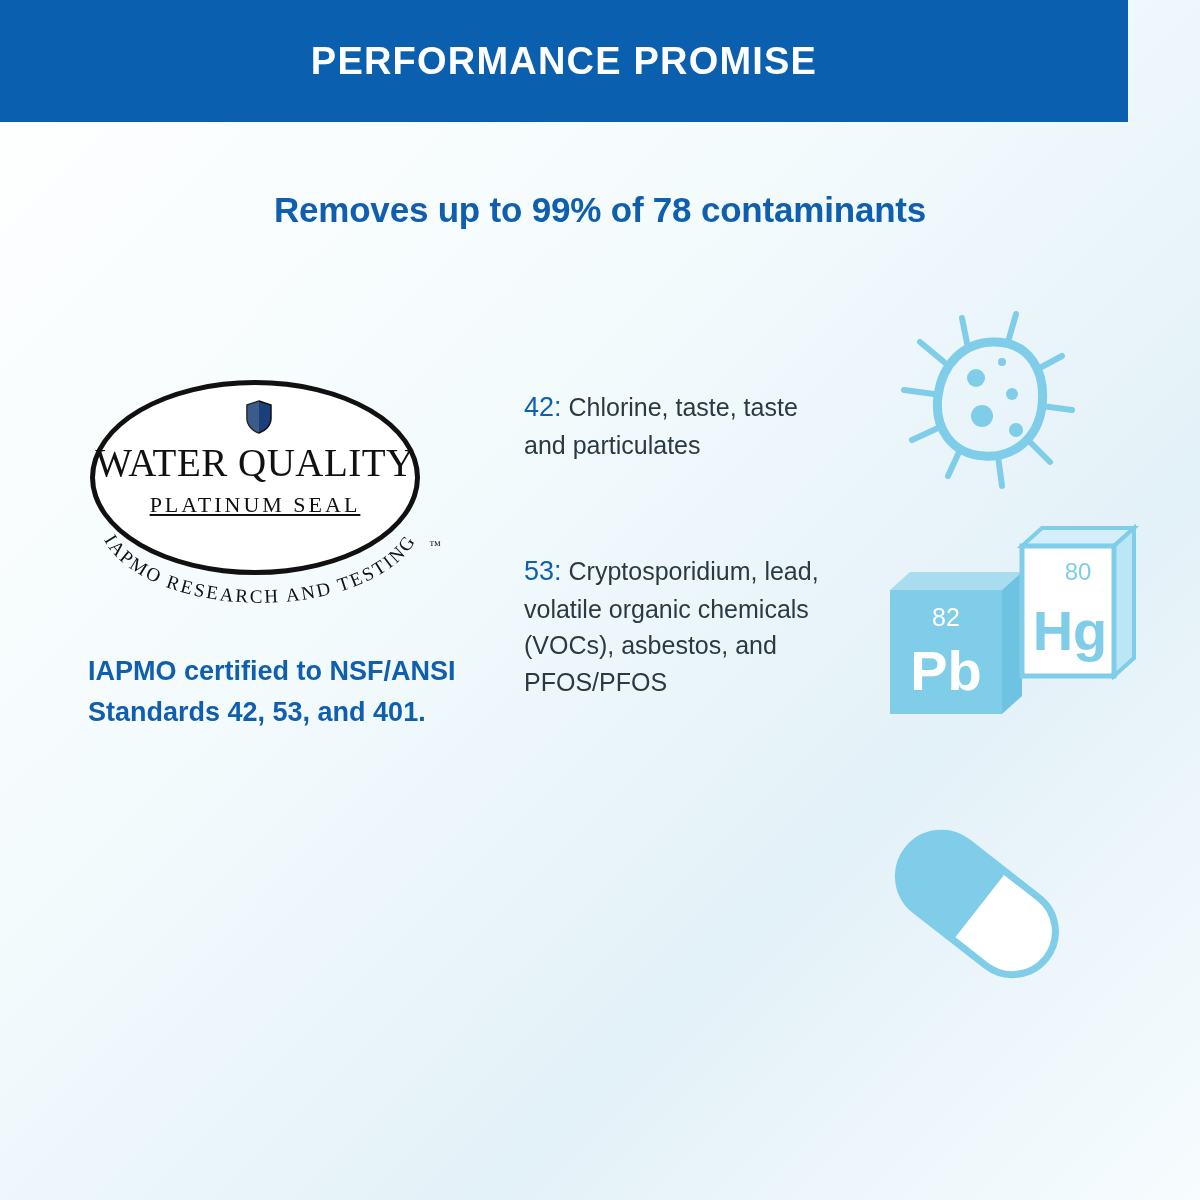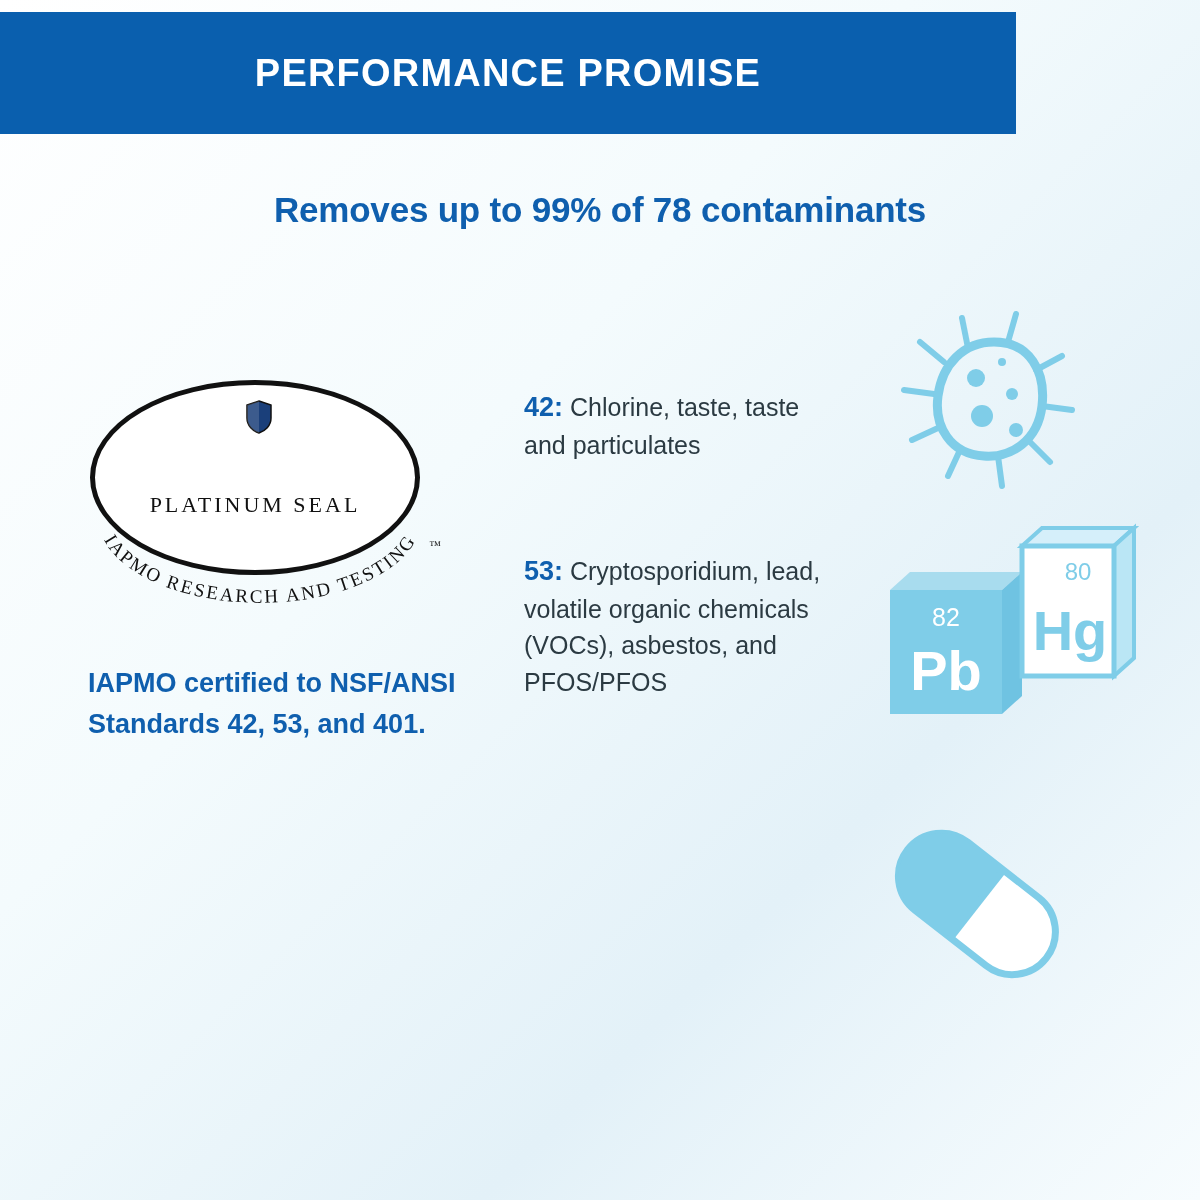--- a/index.html
+++ b/index.html
@@ -17,22 +17,22 @@
     position: relative;
     width: 1200px;
     height: 1200px;
     background: linear-gradient(135deg, #ffffff 0%, #f4fbfd 38%, #e3f1f8 70%, #f7fcfe 100%);
     overflow: hidden;
   }
   
   .header-bar {
     position: absolute;
     left: 0;
-    top: 12px;
-    width: 1016px;
+    top: 0;
+    width: 1128px;
     height: 122px;
     background: #0a5fae;
     display: flex;
     align-items: center;
     justify-content: center;
   }
   .header-title {
     color: #ffffff;
     font-size: 38px;
     font-weight: bold;
@@ -109,20 +109,21 @@
   .seal-platinum {
     position: absolute;
     left: 0;
     top: 122px;
     width: 340px;
     text-align: center;
     font-family: "Liberation Serif", serif;
     font-size: 22px;
     color: #111;
     letter-spacing: 3px;
+    text-decoration: underline;
   }
   .seal-arc {
     position: absolute;
     left: 0;
     top: 160px;
     width: 360px;
     height: 85px;
   }
   .seal-arc text {
     font-family: "Liberation Serif", serif;
@@ -132,37 +133,37 @@
   }
   .seal-tm {
     position: absolute;
     right: 4px;
     top: 168px;
     font-size: 12px;
     color: #111;
     font-family: "Liberation Serif", serif;
   }
   .seal-caption {
-    margin-top: 48px;
+    margin-top: 36px;
     color: #0f5fae;
     font-size: 27px;
     font-weight: bold;
     line-height: 1.5;
     padding-left: 18px;
   }
   
   .std {
     position: absolute;
     color: #2b3a42;
     font-size: 25px;
     line-height: 1.45;
   }
   .std .num {
     color: #0f5fae;
-    font-weight: bold;
+    font-weight: normal;
     font-size: 27px;
   }
   .std-42 { left: 524px; top: 388px; width: 320px; }
   .std-53 { left: 524px; top: 552px; width: 330px; }
   .std-401 { left: 524px; top: 800px; width: 330px; }
   
   .icon-germ { position: absolute; left: 890px; top: 290px; }
   .icon-elements { position: absolute; left: 872px; top: 518px; }
   .icon-pills { position: absolute; left: 870px; top: 790px; }
 </style>
@@ -179,20 +180,21 @@
 
   <div class="seal-block">
     <div class="seal">
       <div class="seal-oval"></div>
 
       <svg class="seal-shield" viewBox="0 0 28 34">
         <path d="M14 1 L26 5 L26 18 C26 26 20 31 14 33 C8 31 2 26 2 18 L2 5 Z" fill="#1a3f7a" stroke="#111" stroke-width="1.5"></path>
         <path d="M14 1 L14 33 C8 31 2 26 2 18 L2 5 Z" fill="#ffffff" stroke="none" opacity="0.15"></path>
       </svg>
 
+      <div class="seal-wq">WATER QUALITY</div>
       <div class="seal-platinum">PLATINUM SEAL</div>
 
       <svg class="seal-arc" viewBox="0 0 360 85">
         <defs>
           <path id="arcpath" d="M 18 8 A 162 86 0 0 0 332 8" fill="none"></path>
         </defs>
         <text>
           <textPath href="#arcpath" startOffset="50%" text-anchor="middle" id="arc-label-tp">IAPMO RESEARCH AND TESTING</textPath>
         </text>
       </svg>

